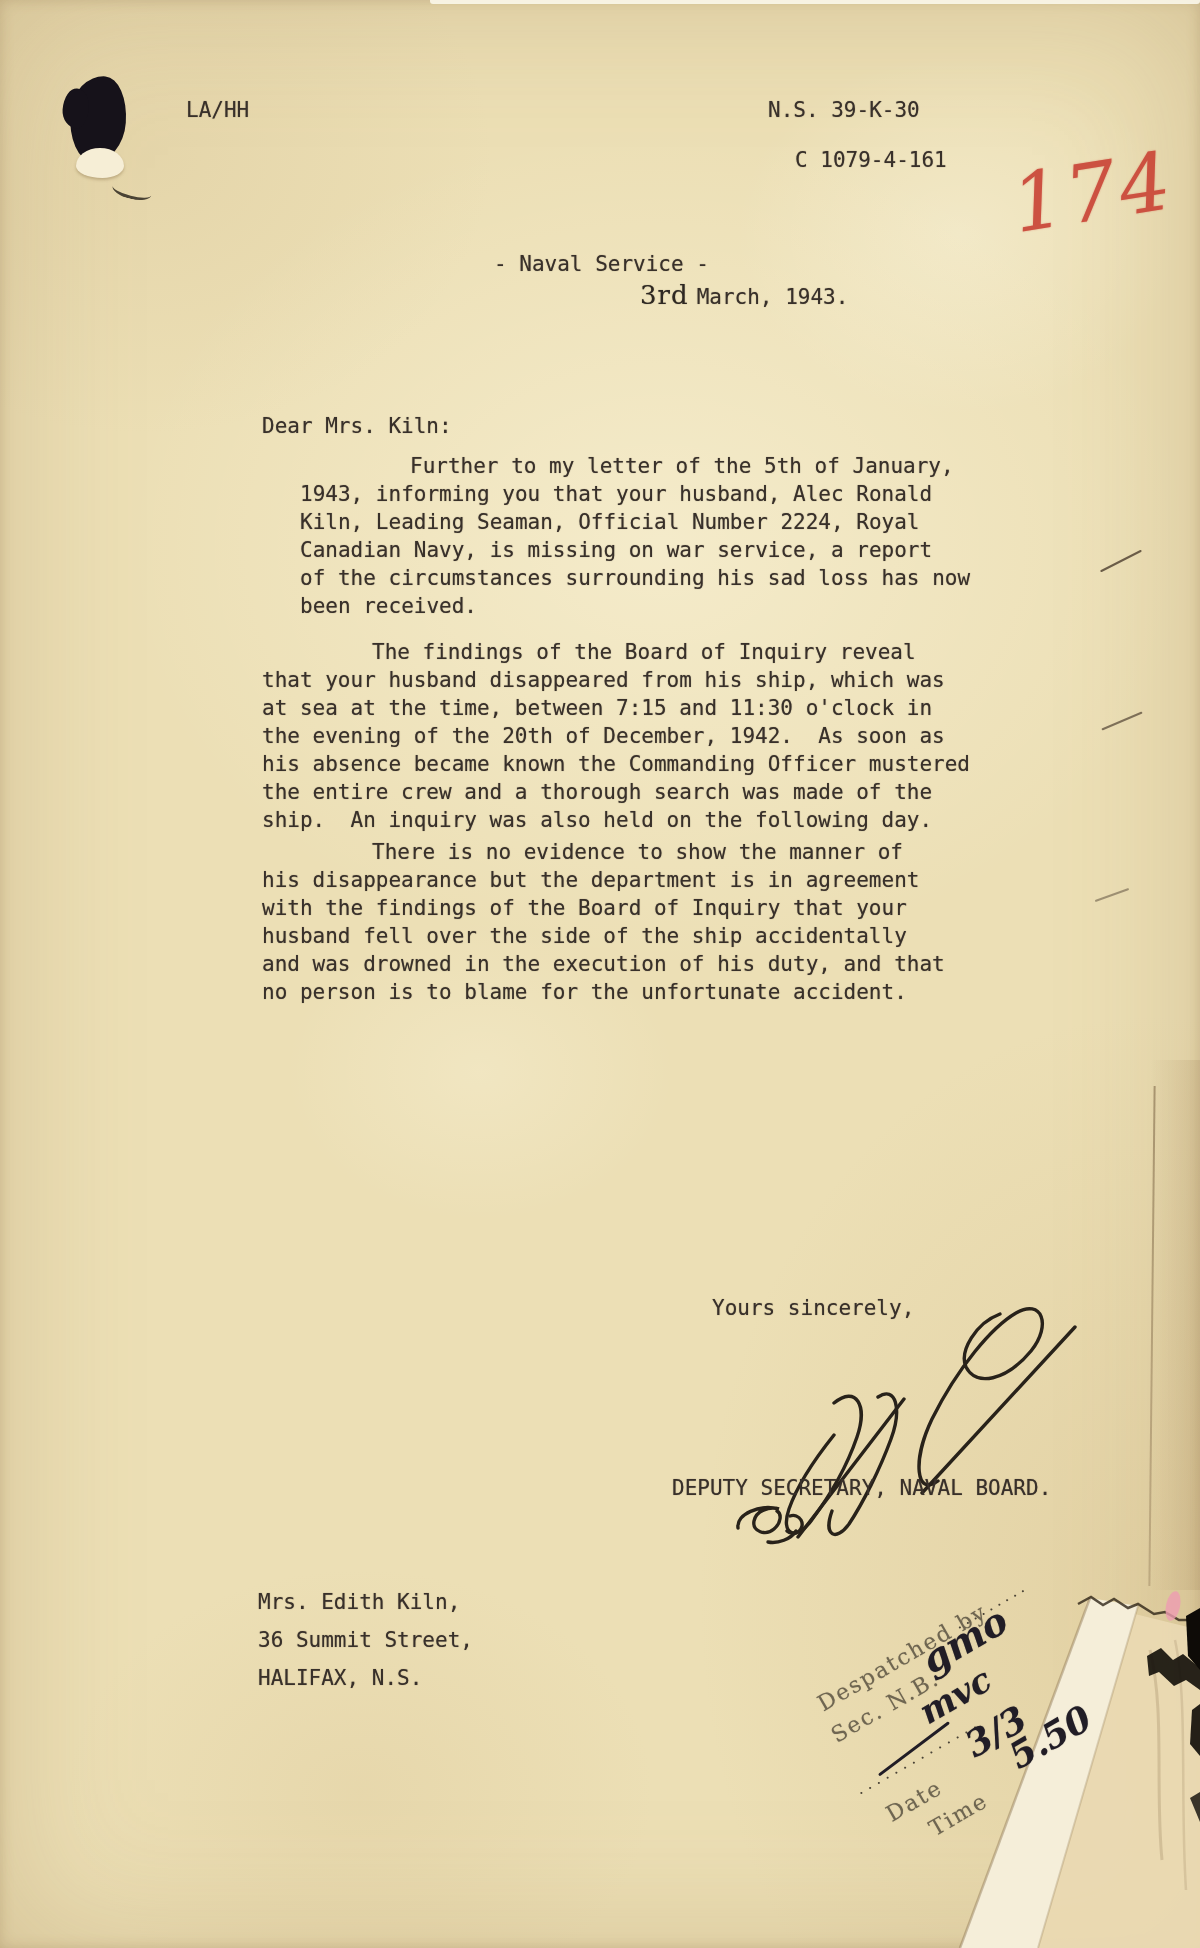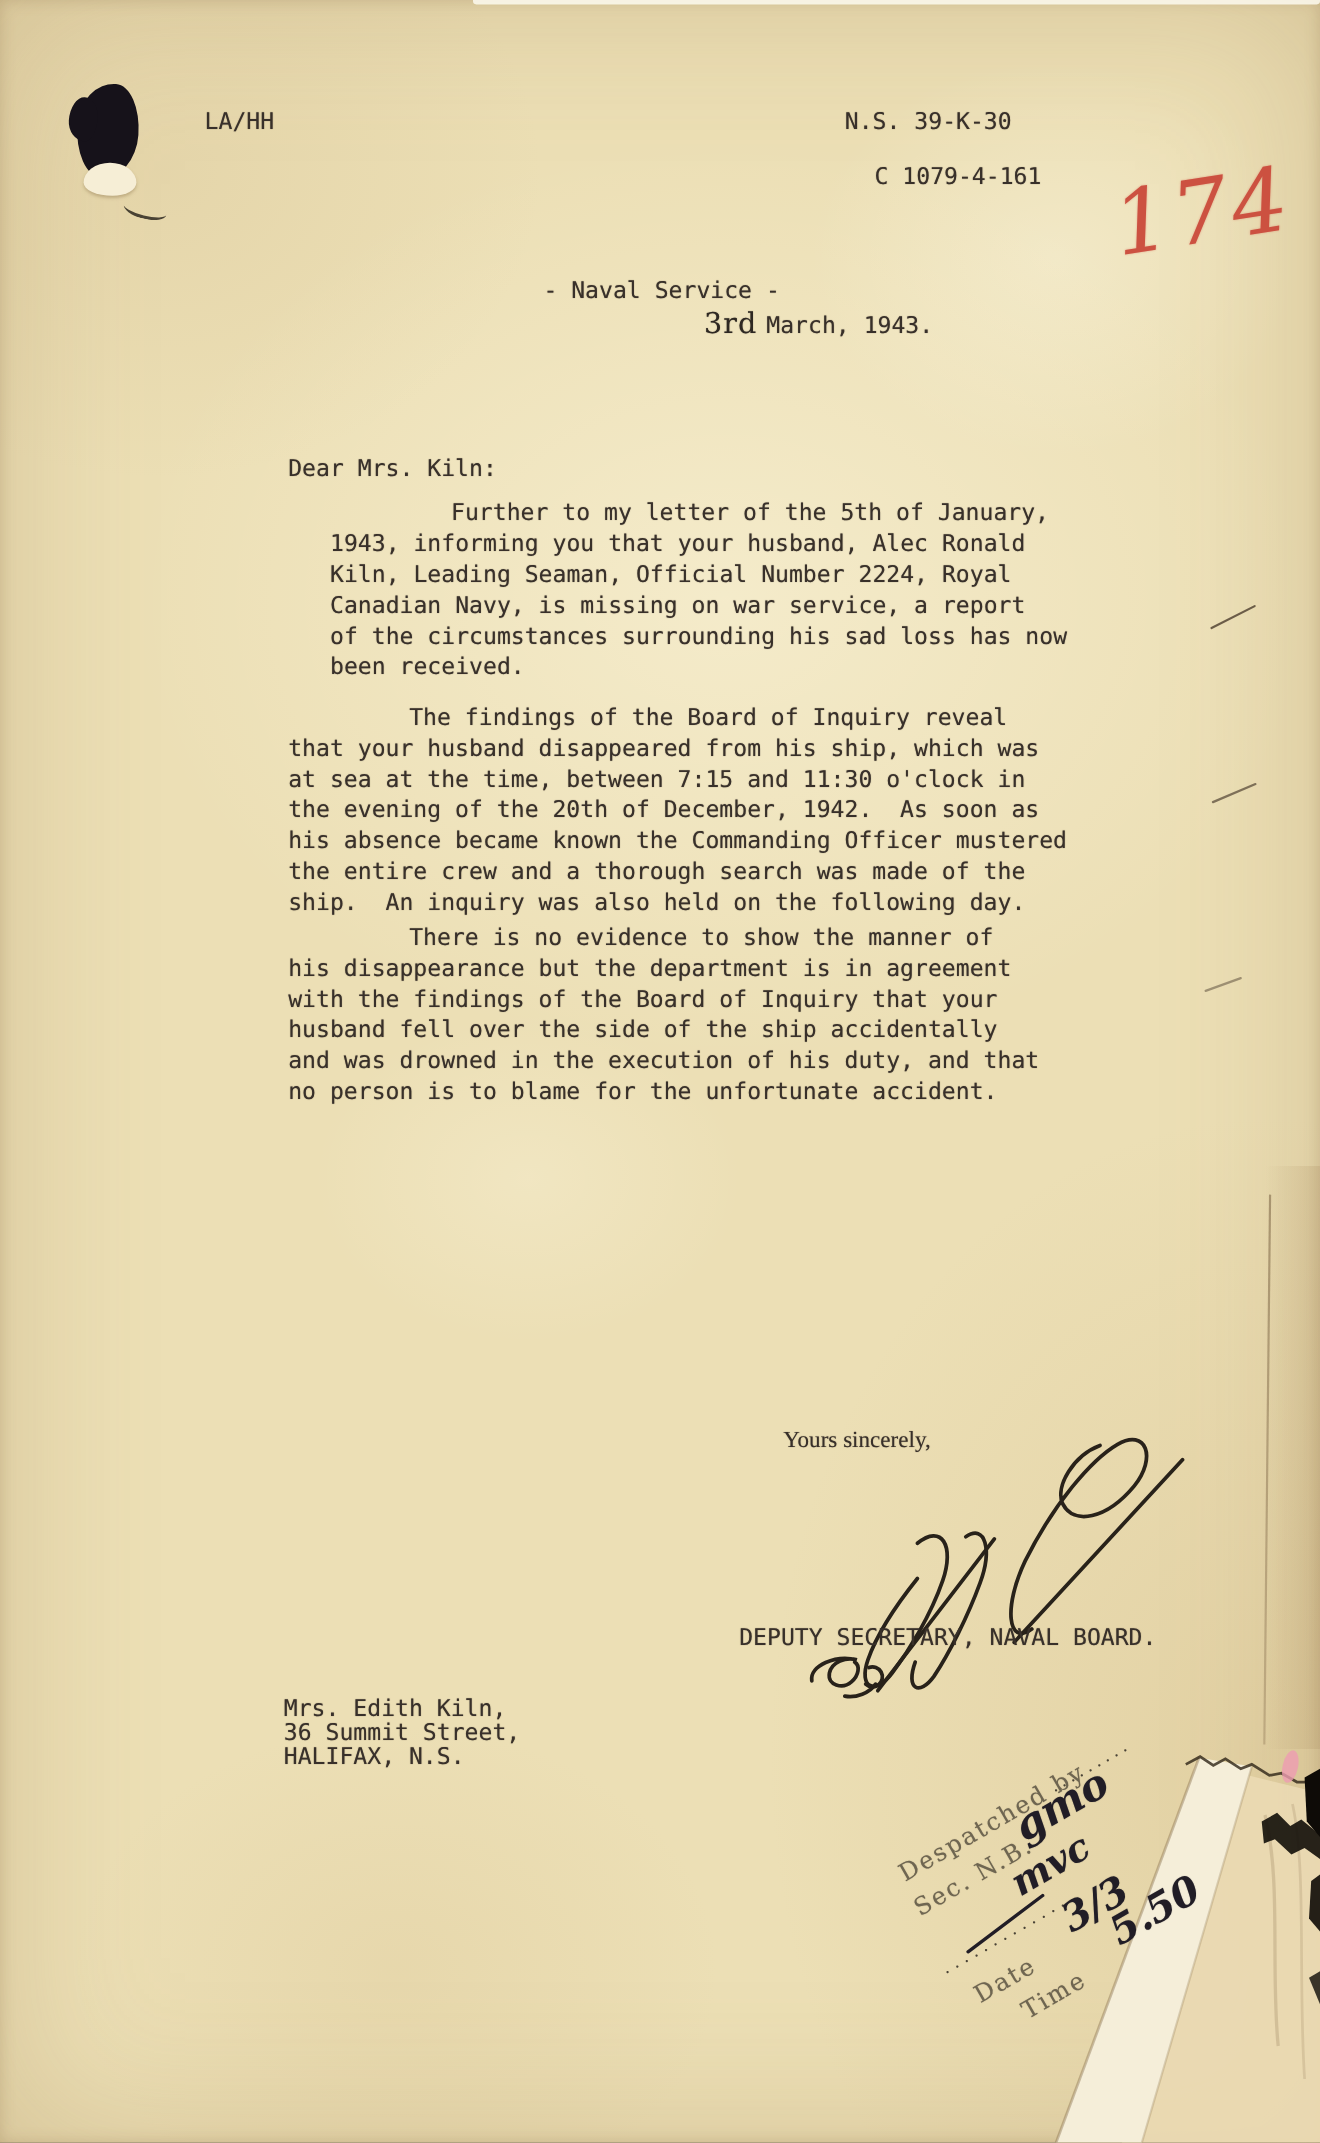--- a/index.html
+++ b/index.html
@@ -16,21 +16,21 @@
     box-shadow: inset 0 0 140px rgba(150,120,70,.28), inset 0 0 14px rgba(120,90,50,.25);
     font-family:"DejaVu Sans Mono", monospace;
   }
   .tw {
     position:absolute; font-family:"DejaVu Sans Mono", monospace;
     font-size:21px; color:#38302a; line-height:28px;
     text-shadow:0 0 1px rgba(56,46,36,.55);
     white-space:pre-wrap;
   }
   .para { width:745px; text-indent:110px; }
-  .addr { line-height:22px; }
+  .addr { line-height:38px;margin-top:41px; }
   .rednum {
     position:absolute; left:1012px; top:146px;
     font-family:"DejaVu Serif", serif; font-style:italic; font-size:80px;
     color:#cb4a3b; transform:rotate(-9deg); letter-spacing:3px;
     text-shadow:0 0 2px rgba(203,74,59,.45); opacity:.95;
   }
   .handday {
     font-family:"DejaVu Serif", serif; font-size:26px;
     color:#2e2822; letter-spacing:1px; text-shadow:0 0 1px rgba(40,32,26,.5);
   }
@@ -85,21 +85,21 @@
   <div style="position:absolute; left:640px; top:280px;">
     <span class="handday">3rd</span><span class="tw" style="position:static; margin-left:8px;">March, 1943.</span>
   </div>
 
   <div class="tw" style="left:262px; top:412px;text-align:right;">Dear Mrs. Kiln:</div>
 
   <div class="tw para" style="left:262px; top:452px;margin-left:38px;">Further to my letter of the 5th of January,<br>1943, informing you that your husband, Alec Ronald<br>Kiln, Leading Seaman, Official Number 2224, Royal<br>Canadian Navy, is missing on war service, a report<br>of the circumstances surrounding his sad loss has now<br>been received.</div>
   <div class="tw para" style="left:262px; top:638px;">The findings of the Board of Inquiry reveal<br>that your husband disappeared from his ship, which was<br>at sea at the time, between 7:15 and 11:30 o'clock in<br>the evening of the 20th of December, 1942.  As soon as<br>his absence became known the Commanding Officer mustered<br>the entire crew and a thorough search was made of the<br>ship.  An inquiry was also held on the following day.</div>
   <div class="tw para" style="left:262px; top:838px;">There is no evidence to show the manner of<br>his disappearance but the department is in agreement<br>with the findings of the Board of Inquiry that your<br>husband fell over the side of the ship accidentally<br>and was drowned in the execution of his duty, and that<br>no person is to blame for the unfortunate accident.</div>
 
-  <div class="tw" style="left:712px; top:1294px;font-family:Liberation Serif, serif;">Yours sincerely,</div>
+  <div class="tw" style="left:712px; top:1294px;">Yours sincerely,</div>
 
   <svg class="sig" viewBox="0 0 480 280" style="left:620px; top:1285px; width:480px; height:280px;">
     <g fill="none" stroke="#18130e" stroke-width="3.4" stroke-linecap="round" opacity="0.92">
       <path d="M318 196 C296 212 292 176 312 134 C338 82 372 42 396 28 C422 13 432 40 411 66 C386 96 356 102 346 82 C339 66 356 38 380 29"></path>
       <path d="M302 208 L455 42"></path>
       <path d="M214 118 C236 100 248 120 237 152 C226 184 206 216 191 236 C176 256 160 250 169 224 C178 198 198 170 214 150"></path>
       <path d="M258 112 C276 100 282 124 271 154 C260 184 243 218 229 239 C216 257 203 251 212 226"></path>
       <path d="M178 252 L284 114"></path>
       <path d="M118 243 C116 229 140 219 159 224 C149 221 136 226 134 236 C132 247 146 251 154 244 C161 238 162 229 157 226"></path>
       <path d="M170 231 a9 9 0 1 1 -3 15"></path>

